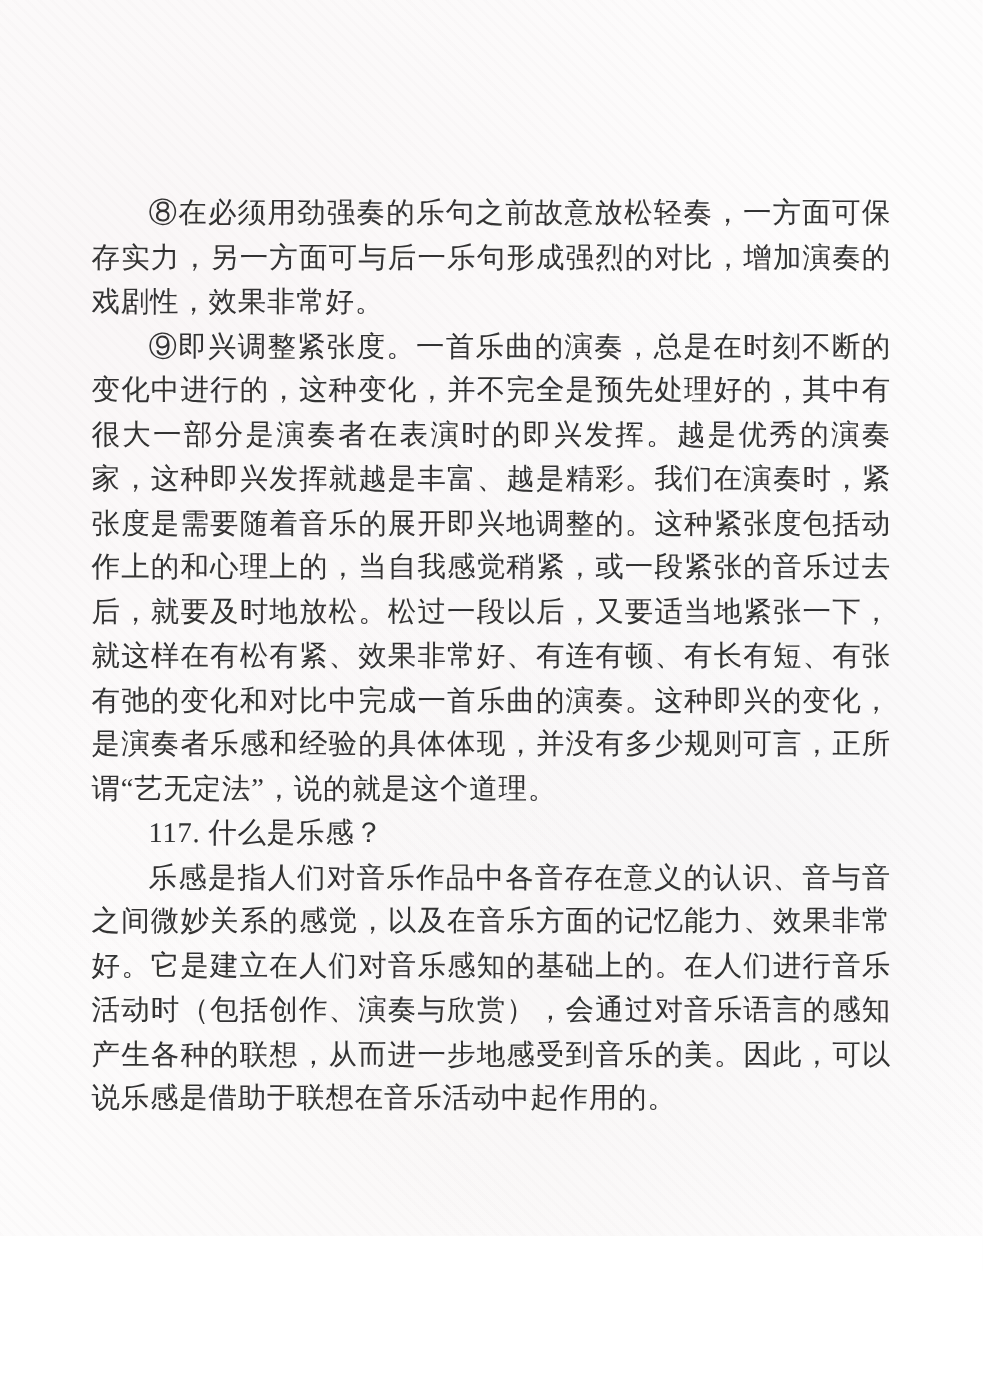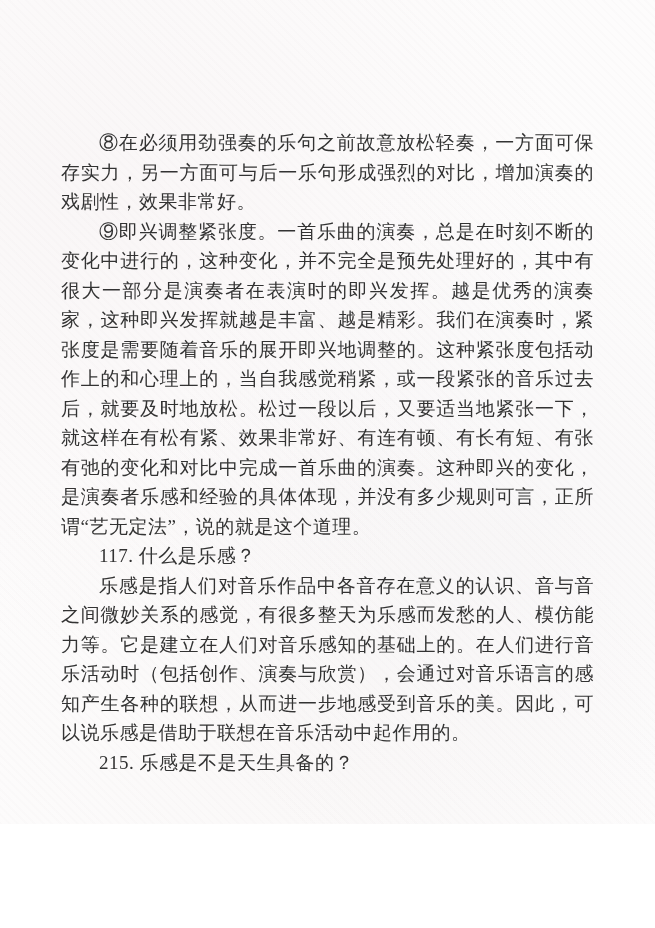--- a/index.html
+++ b/index.html
@@ -67,21 +67,20 @@
   </style>
 </head>
 <body>
 
 <div class="page">
 
   <div class="text-block">
     <p class="para">⑧在必须用劲强奏的乐句之前故意放松轻奏，一方面可保存实力，另一方面可与后一乐句形成强烈的对比，增加演奏的戏剧性，效果非常好。</p>
     <p class="para">⑨即兴调整紧张度。一首乐曲的演奏，总是在时刻不断的变化中进行的，这种变化，并不完全是预先处理好的，其中有很大一部分是演奏者在表演时的即兴发挥。越是优秀的演奏家，这种即兴发挥就越是丰富、越是精彩。我们在演奏时，紧张度是需要随着音乐的展开即兴地调整的。这种紧张度包括动作上的和心理上的，当自我感觉稍紧，或一段紧张的音乐过去后，就要及时地放松。松过一段以后，又要适当地紧张一下，就这样在有松有紧、效果非常好、有连有顿、有长有短、有张有弛的变化和对比中完成一首乐曲的演奏。这种即兴的变化，是演奏者乐感和经验的具体体现，并没有多少规则可言，正所谓“艺无定法”，说的就是这个道理。</p>
     <p class="para question">117. 什么是乐感？</p>
-    <p class="para">乐感是指人们对音乐作品中各音存在意义的认识、音与音之间微妙关系的感觉，有很多整天为乐感而发愁的人、模仿能力等。它是建立在人们对音乐感知的基础上的。在人们进行音乐活动时（包括创作、演奏与欣赏），会通过对音乐语言的感知产生各种的联想，从而进一步地感受到音乐的美。因此，可以说乐感是借助于联想在音乐活动中起作用的。</p>
-    <p class="para question">215. 乐感是不是天生具备的？</p>
+    <p class="para">乐感是指人们对音乐作品中各音存在意义的认识、音与音之间微妙关系的感觉，以及在音乐方面的记忆能力、效果非常好。它是建立在人们对音乐感知的基础上的。在人们进行音乐活动时（包括创作、演奏与欣赏），会通过对音乐语言的感知产生各种的联想，从而进一步地感受到音乐的美。因此，可以说乐感是借助于联想在音乐活动中起作用的。</p>
   </div>
 
   <div class="watermark">
     <span class="wm-name">歌谱简谱网</span><span class="wm-url">jianpu.cn</span>
   </div>
 
 </div>
 
 </body></html>

